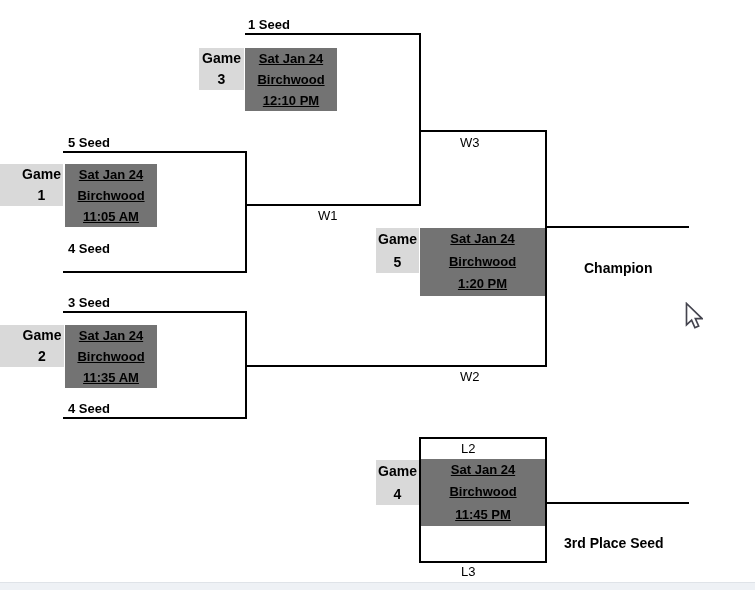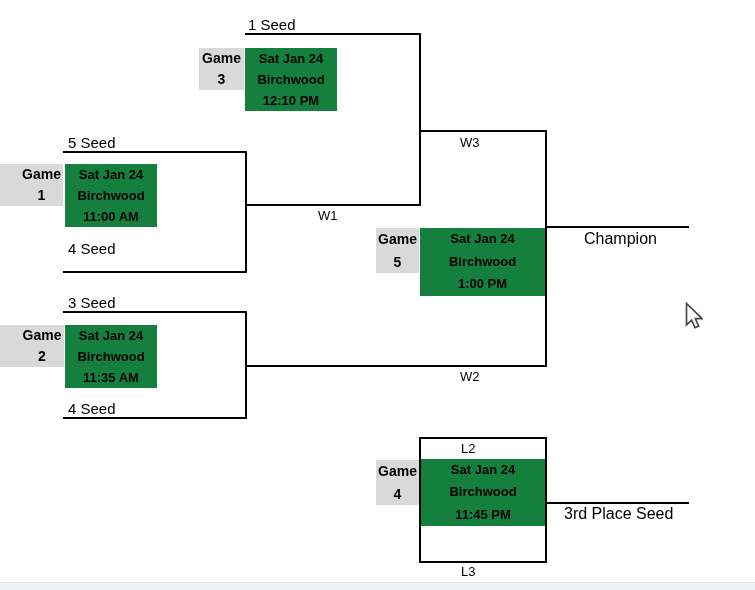--- a/index.html
+++ b/index.html
@@ -10,64 +10,66 @@
     background: #ffffff;
     overflow: hidden;
     font-family: "Liberation Sans", sans-serif;
     color: #000000;
   }
   .hline { position: absolute; height: 2px; background: #000000; }
   .vline { position: absolute; width: 2px; background: #000000; }
 
   .seed {
     position: absolute;
-    font-size: 15px;
-    font-weight: normal;
+    font-size: 13px;
+    font-weight: bold;
     white-space: nowrap;
     line-height: 16px;
   }
   .slot {
     position: absolute;
     font-size: 13px;
     width: 44px;
     text-align: left;
     line-height: 14px;
     white-space: nowrap;
   }
   .final-label {
     position: absolute;
-    font-size: 16px;
-    font-weight: normal;
+    font-size: 14px;
+    font-weight: bold;
     white-space: nowrap;
     line-height: 16px;
+    margin-top: 29px;
   }
   .cell-label {
     position: absolute;
     background: #d9d9d9;
     display: flex;
     flex-direction: column;
     align-items: center;
     justify-content: center;
     font-size: 14px;
     font-weight: bold;
     text-align: center;
     box-sizing: border-box;
   }
   .cell-label span { line-height: 21px; white-space: nowrap; }
   .cell-label.cut { padding-left: 20px; }
   .cell-info {
     position: absolute;
-    background: #15803d;
+    background: #737373;
     display: flex;
     flex-direction: column;
     align-items: center;
     justify-content: center;
     font-size: 13px;
     font-weight: bold;
     text-align: center;
+    text-decoration: underline;
   }
   .cell-info span { line-height: 21px; white-space: nowrap; }
   .cell-info.tall span, .cell-label.tall span { line-height: 22.5px; }
 
   .bottom-strip {
     position: absolute;
     left: 0; top: 582px;
     width: 755px; height: 8px;
     background: #eef1f5;
     border-top: 1px solid #dfe3e8;
@@ -127,41 +129,41 @@
     <span>12:10 PM</span>
   </div>
 
   <div class="cell-label cut" style="left:0px; top:164px; width:63px; height:42px;">
     <span>Game</span>
     <span>1</span>
   </div>
   <div class="cell-info" style="left:65px; top:164px; width:92px; height:63px;">
     <span>Sat Jan 24</span>
     <span>Birchwood</span>
-    <span>11:00 AM</span>
+    <span>11:05 AM</span>
   </div>
 
   <div class="cell-label cut" style="left:0px; top:325px; width:64px; height:42px;">
     <span>Game</span>
     <span>2</span>
   </div>
   <div class="cell-info" style="left:65px; top:325px; width:92px; height:63px;">
     <span>Sat Jan 24</span>
     <span>Birchwood</span>
     <span>11:35 AM</span>
   </div>
 
   <div class="cell-label tall" style="left:376px; top:228px; width:43px; height:45px;">
     <span>Game</span>
     <span>5</span>
   </div>
   <div class="cell-info tall" style="left:420px; top:228px; width:125px; height:68px;">
     <span>Sat Jan 24</span>
     <span>Birchwood</span>
-    <span>1:00 PM</span>
+    <span>1:20 PM</span>
   </div>
 
   <div class="cell-label tall" style="left:376px; top:460px; width:43px; height:45px;">
     <span>Game</span>
     <span>4</span>
   </div>
   <div class="cell-info tall" style="left:421px; top:459px; width:124px; height:67px;">
     <span>Sat Jan 24</span>
     <span>Birchwood</span>
     <span>11:45 PM</span>

